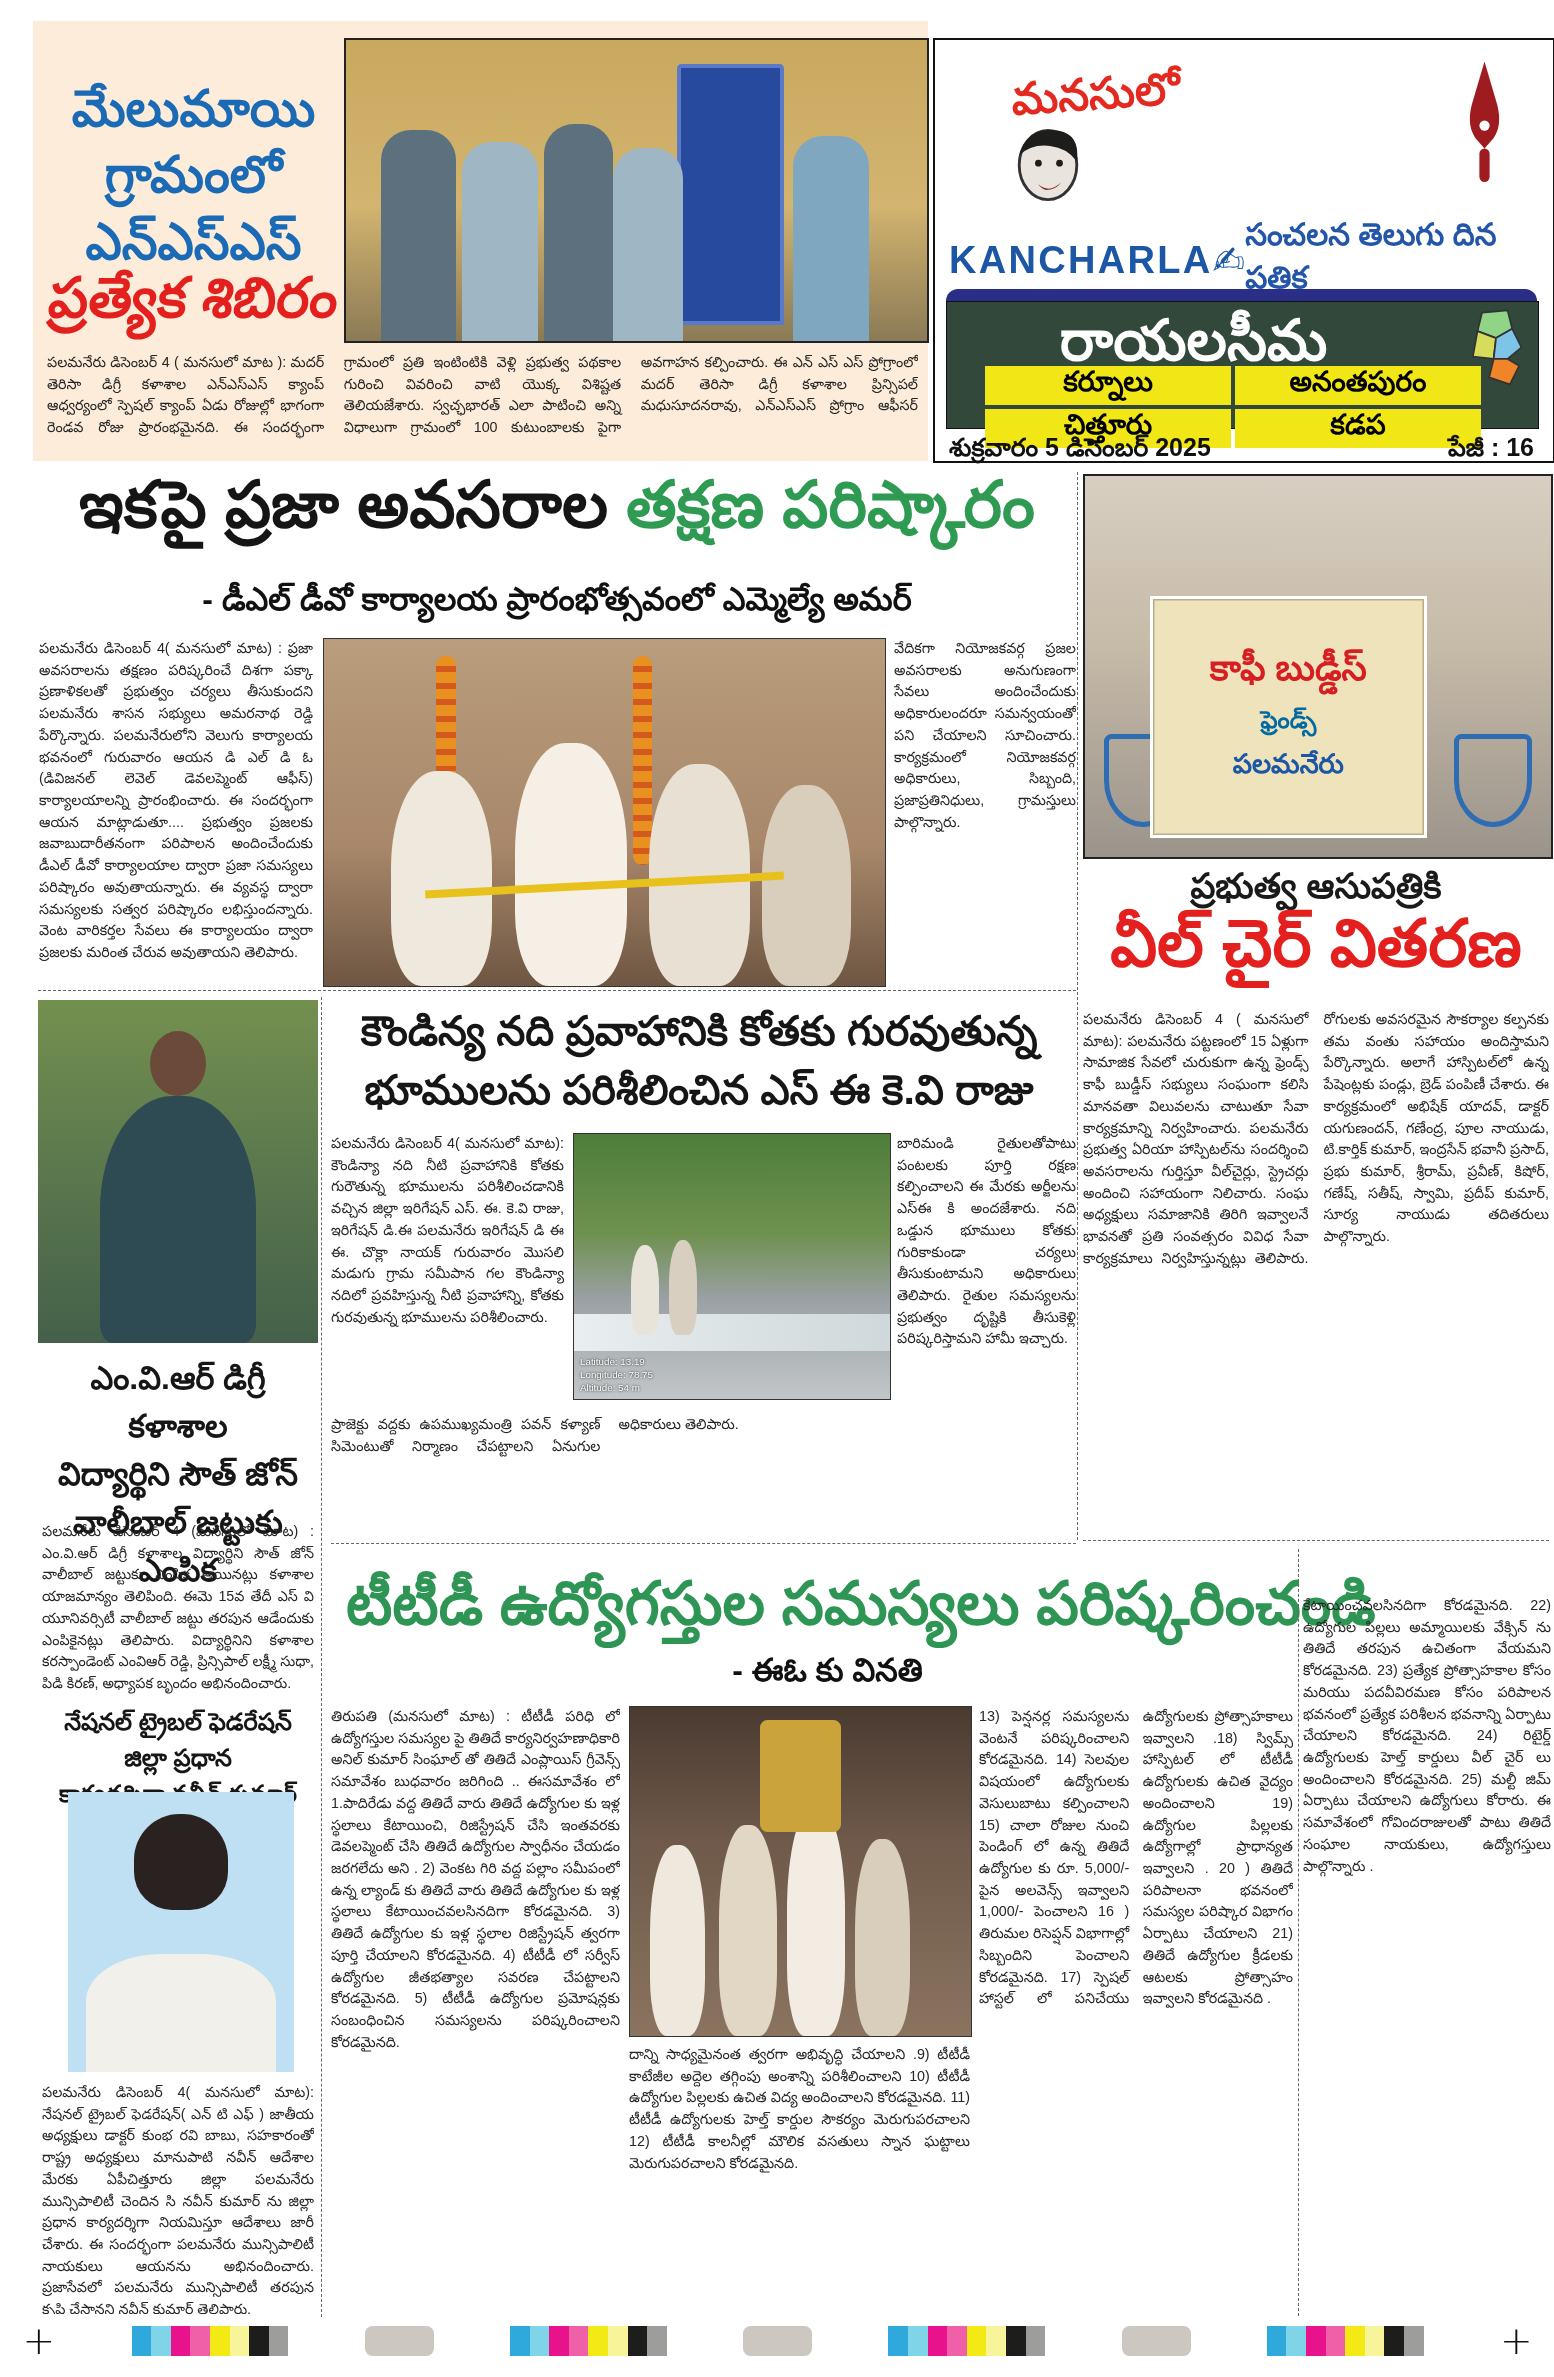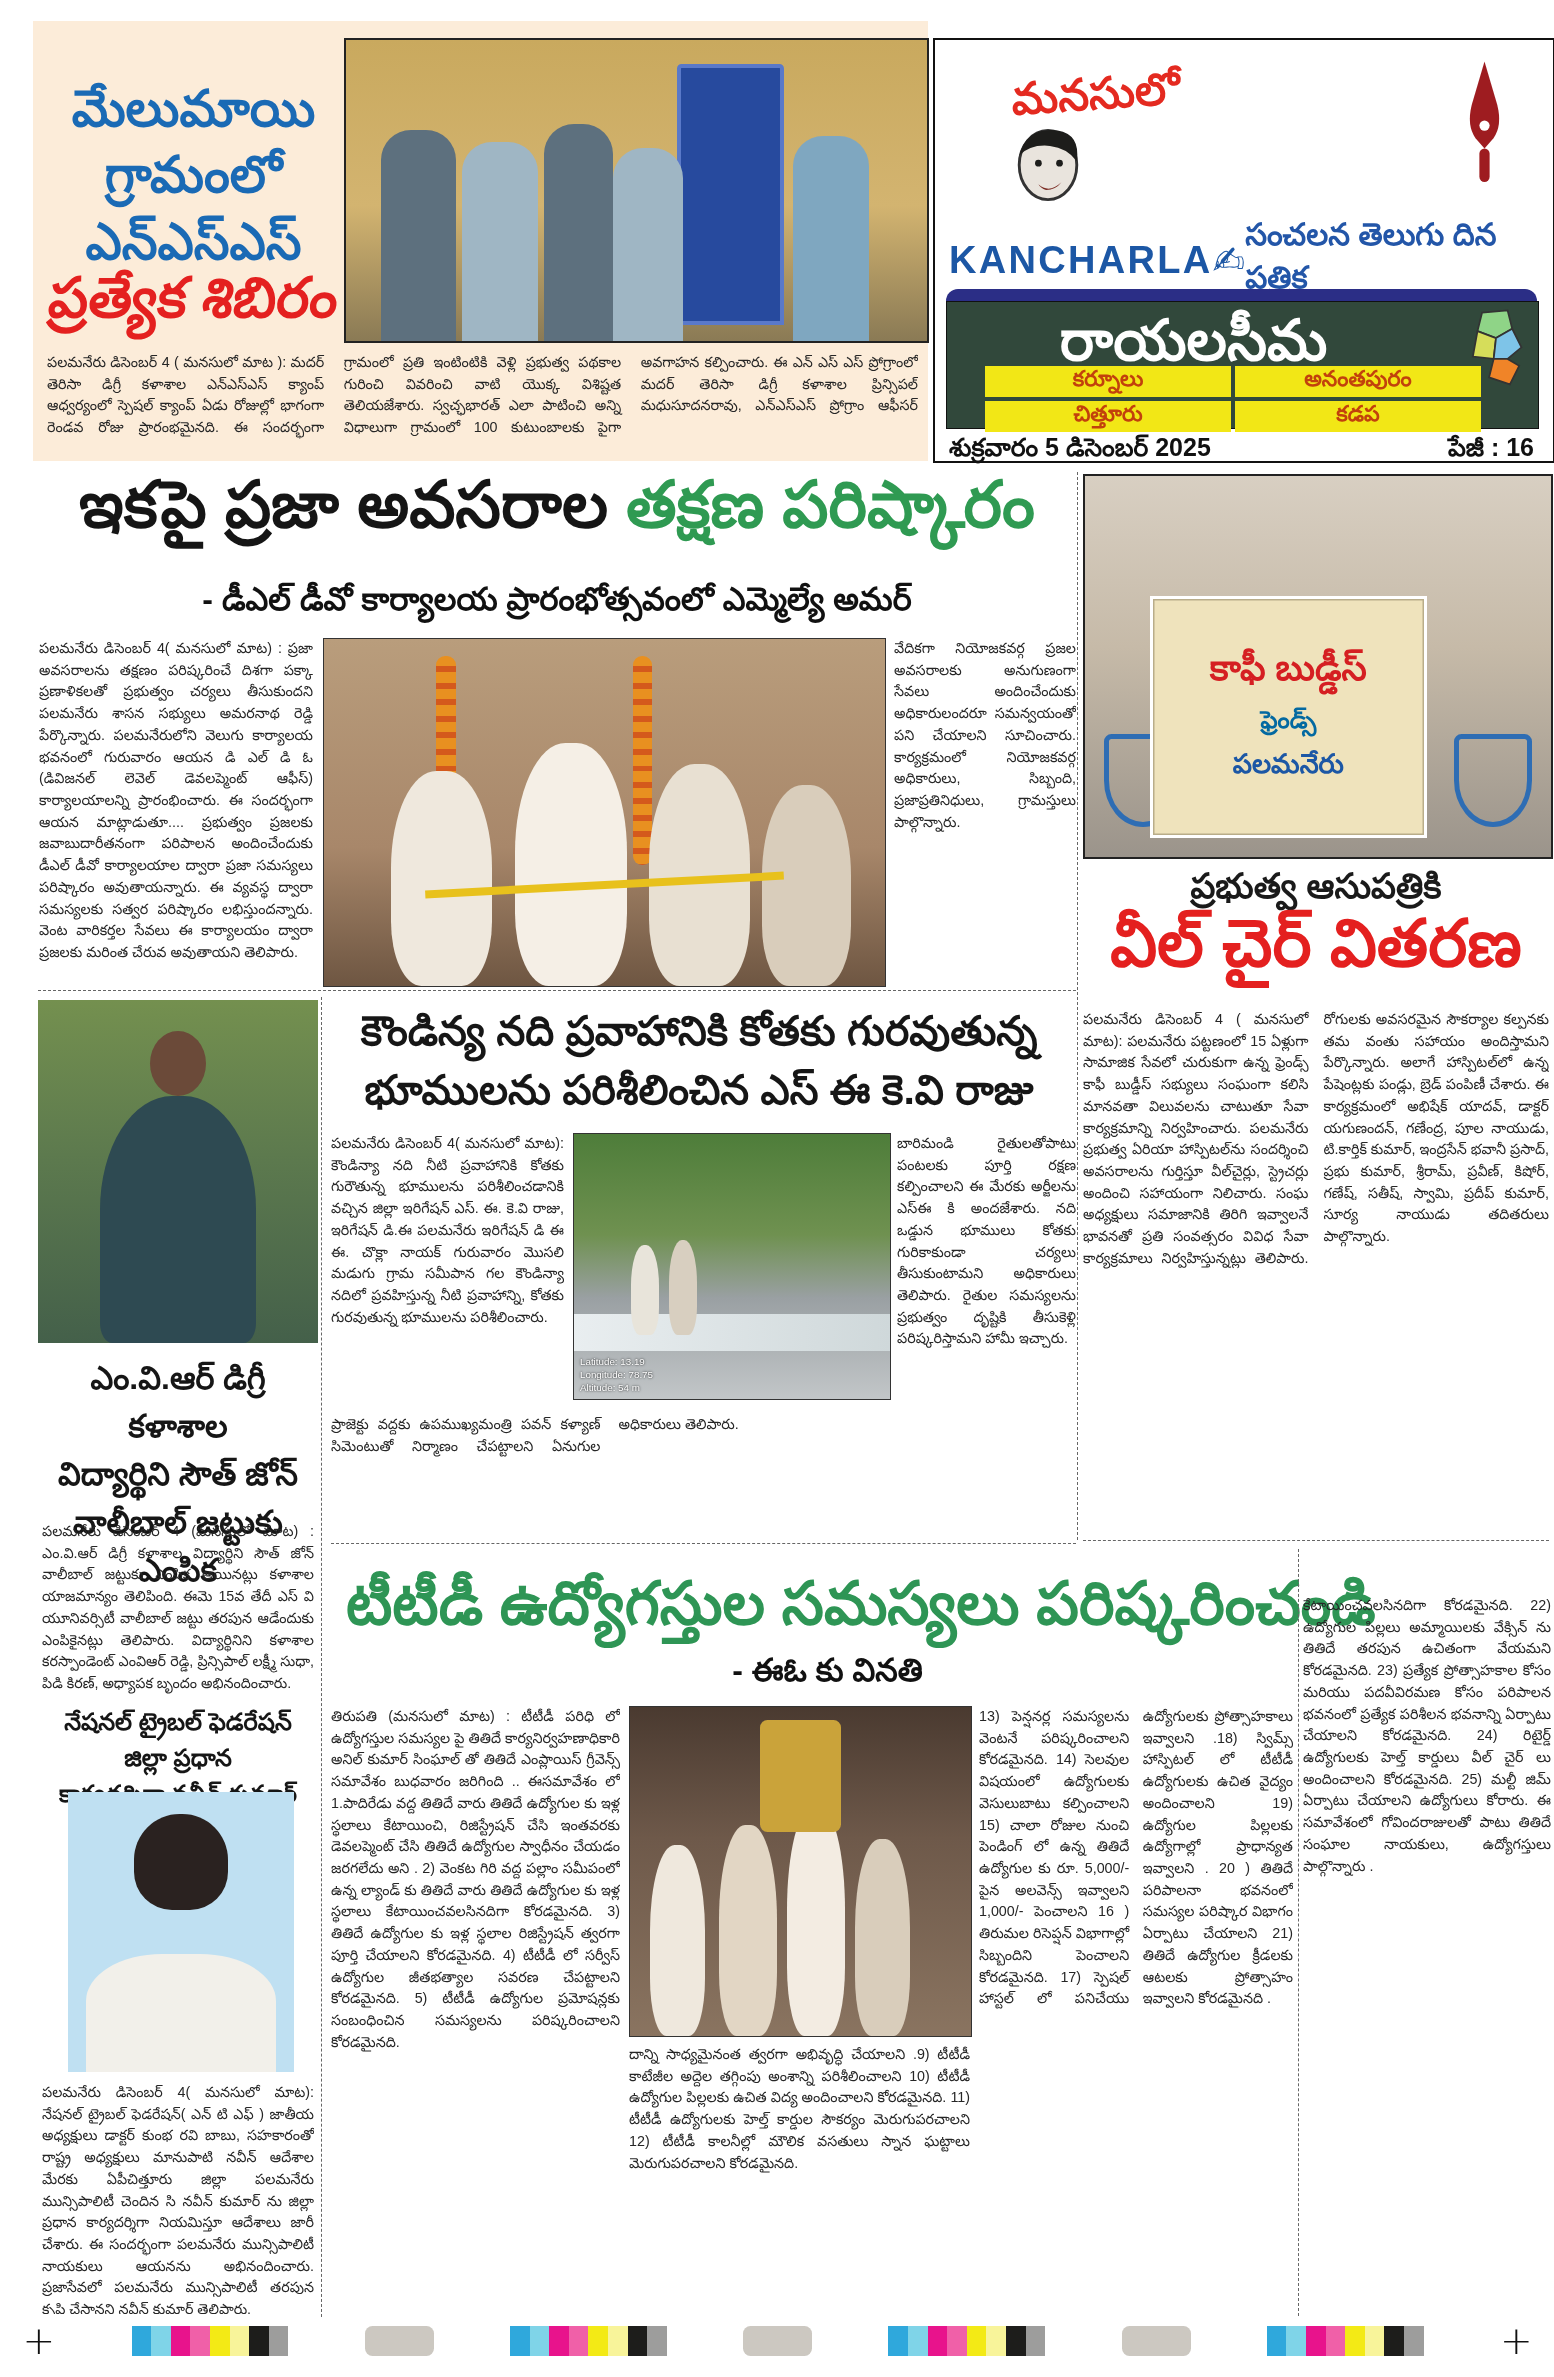--- a/index.html
+++ b/index.html
@@ -32,21 +32,21 @@
   .brand{font-size:38px;font-weight:bold;color:#1c57a5;letter-spacing:2.3px;}
   .hand-icon{font-size:39px;color:#1c57a5;line-height:1;}
   .tagline{font-size:31px;font-weight:bold;color:#2356a8;}
   .navy-bar{left:946px;top:289px;width:591px;height:24px;background:#2b2e86;border-radius:12px;}
   .edition-box{left:946px;top:301px;width:591px;height:126px;background:#31483b;border:1.5px solid #111;}
   .edition-title{position:absolute;left:21px;top:4.5px;width:451px;font-size:57px;font-weight:bold;
                  color:#ffffff;text-align:center;}
   .edition-map{position:absolute;right:6px;top:6px;width:72px;height:81px;}
   .district-grid{position:absolute;left:38px;bottom:6px;width:496px;height:56px;
                  display:grid;grid-template-columns:1fr 1fr;grid-template-rows:1fr 1fr;gap:3.8px;}
-  .district{background:#f2e716;color:#c2410c;font-size:22px;font-weight:bold;
+  .district{background:#f2e716;color:#000000;font-size:28px;font-weight:bold;
             display:flex;align-items:center;justify-content:center;}
   .date-row{left:949px;top:433px;width:585px;display:flex;justify-content:space-between;
             font-size:25px;font-weight:bold;color:#111;}
   
   .main-headline{left:38px;top:468px;width:1038px;text-align:center;font-size:65px;
                  font-weight:bold;line-height:1.15;}
   .main-headline .blk{color:#151515;} .main-headline .grn{color:#2f9a52;}
   .main-sub{left:38px;top:581px;width:1038px;text-align:center;font-size:32px;font-weight:bold;color:#111;}
   .main-col1{left:39px;top:638px;width:274px;height:347px;}
   .main-photo{left:323px;top:638px;width:561px;height:347px;border:1.5px solid #333;

